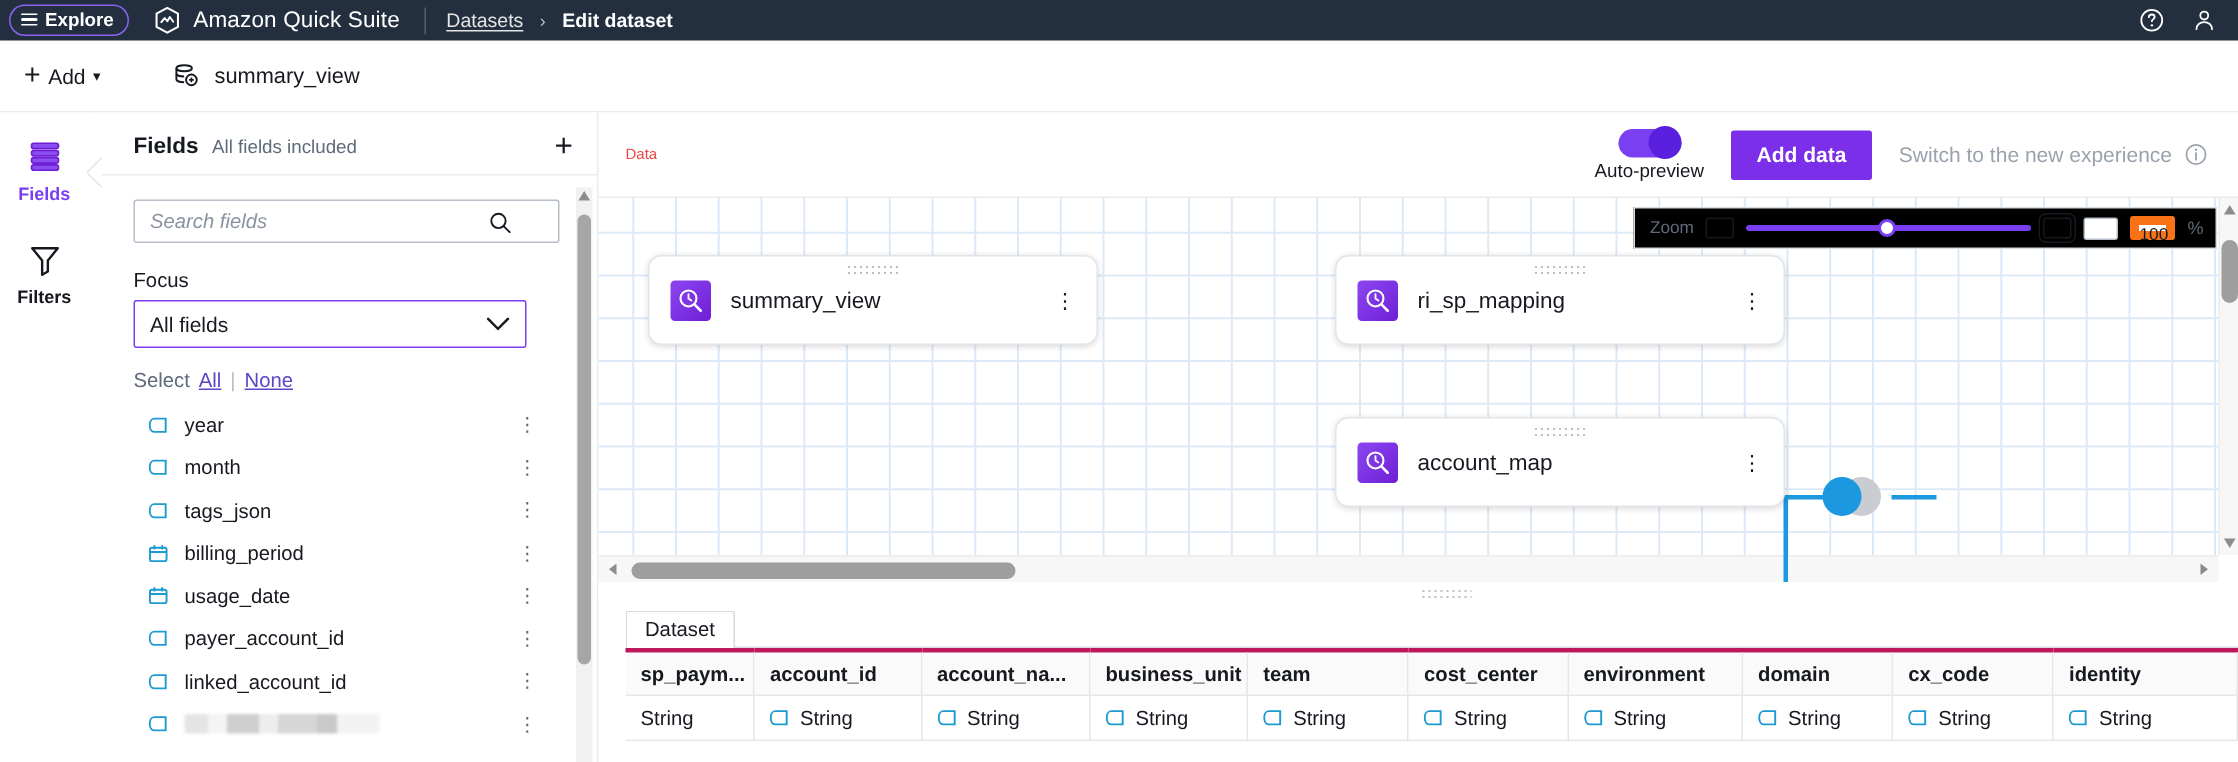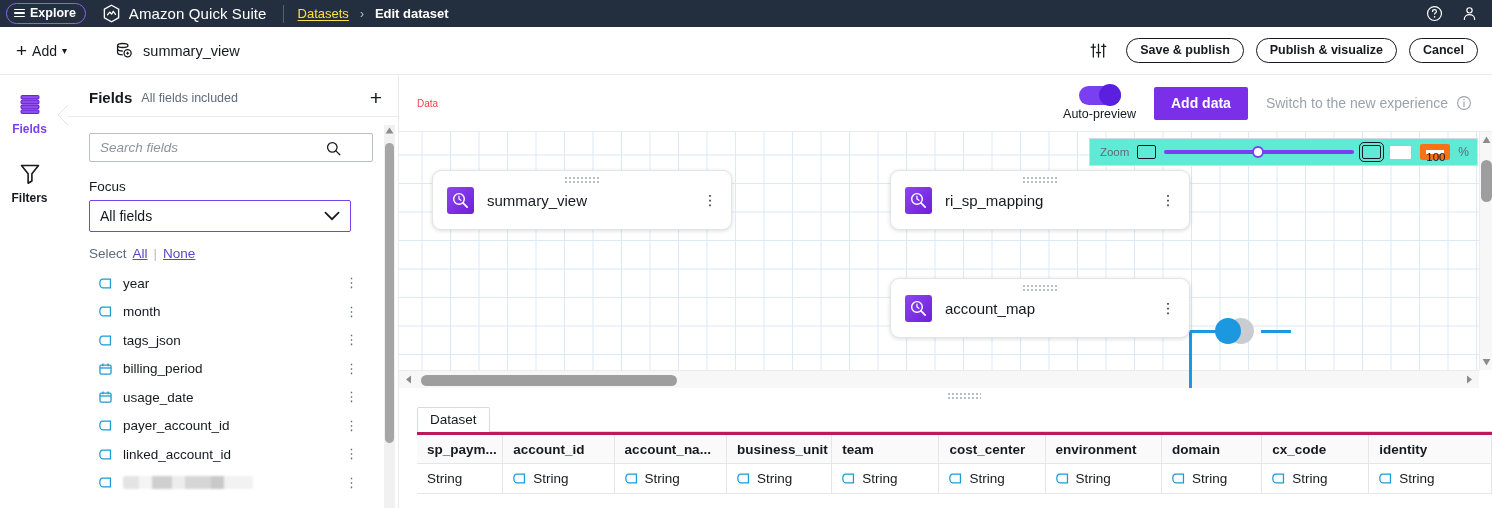--- a/index.html
+++ b/index.html
@@ -34,21 +34,21 @@
   }
   .explore-pill .bars { display:inline-block; width:11px; }
   .explore-pill .bars i { display:block; height:1.4px; background:#fff; margin:2px 0; border-radius:1px;}
   .brand {
     display: flex; align-items: center; gap: 8px;
     margin-left: 16px; font-size: 15px; font-weight: 400; letter-spacing: .1px;
   }
   .brand-logo { width: 19px; height: 19px; display:block; }
   .topdivider { width:1px; height:18px; background:#56606e; margin: 0 14px 0 16px; }
   .crumbs { display:flex; align-items:center; gap:11px; font-size:13px; }
-  .crumb-link { color:#fde047; text-decoration: underline; text-underline-offset: 2px; }
+  .crumb-link { color:#e5e5e5; text-decoration: underline; text-underline-offset: 2px; }
   .crumb-sep { color:#b9c0c8; font-size:12px; }
   .crumb-current { color:#ffffff; font-weight:700; }
   .topright { margin-left:auto; display:flex; align-items:center; gap:18px; padding-right:4px;}
   .topright svg { display:block; }
 
   
   #actionbar {
     height: 48px;
     background: #ffffff;
     border-bottom: 1px solid #e9ebed;
@@ -221,21 +221,21 @@
     background-image:
       linear-gradient(to right, #dce9f7 1px, transparent 1px),
       linear-gradient(to bottom, #dce9f7 1px, transparent 1px);
     background-size: 28.5px 28.5px;
     background-position: -6px -6px;
   }
 
   .zoombar {
     position:absolute; right: 14px; top: 6px;
     height: 28px;
-    background:#5eead4; border:1px solid #d5dbe0;
+    background:#000000; border:1px solid #d5dbe0;
     display:flex; align-items:center; gap:8px;
     padding: 0 8px 0 10px;
     z-index: 6;
   }
   .zoombar .zlabel { font-size:11.5px; color:#5f6b7a; }
   .z-rect-btn { width:19px; height:14px; border:1.6px solid #16191f; border-radius:2px; display:block;}
   .z-rect-btn.sel { outline: 1.6px solid #16191f; outline-offset: 2px; }
   .z-slider { position:relative; width:190px; height:14px; display:flex; align-items:center;}
   .z-slider .trk { width:100%; height:4px; background:#7b3ff2; border-radius:2px;}
   .z-slider .knob2 {
@@ -393,31 +393,20 @@
     <svg width="19" height="19" viewBox="0 0 22 22">
       <ellipse cx="9" cy="5.2" rx="6" ry="2.3" fill="none" stroke="#16191f" stroke-width="1.5"></ellipse>
       <path d="M3 5.2v4.1c0 1.3 2.7 2.3 6 2.3" fill="none" stroke="#16191f" stroke-width="1.5"></path>
       <path d="M3 9.6v4.1c0 1.3 2.7 2.3 6 2.3" fill="none" stroke="#16191f" stroke-width="1.5"></path>
       <circle cx="14.6" cy="14.2" r="4.1" fill="#ffffff" stroke="#16191f" stroke-width="1.5"></circle>
       <path d="M12.8 14.2h3.6M14.6 12.4v3.6" stroke="#16191f" stroke-width="1.3"></path>
     </svg>
     <span>summary_view</span>
   </div>
 
-  <div class="action-right">
-    <span class="icon-btn-plain">
-      <svg width="19" height="19" viewBox="0 0 22 22">
-        <path d="M5 3.5v15M11 3.5v15M17 3.5v15" stroke="#16191f" stroke-width="1.5" stroke-linecap="round"></path>
-        <path d="M2.6 7.2h4.8M8.6 13.4h4.8M14.6 6.2h4.8" stroke="#16191f" stroke-width="1.5" stroke-linecap="round"></path>
-      </svg>
-    </span>
-    <button class="btn">Save &amp; publish</button>
-    <button class="btn">Publish &amp; visualize</button>
-    <button class="btn">Cancel</button>
-  </div>
 </div>
 
 <div id="main">
 
   <div id="rail">
     <div class="rail-item active">
       <svg width="26" height="24" viewBox="0 0 26 24">
         <g fill="#8a4df0" stroke="#6f1fd6" stroke-width="1.1">
           <rect x="4" y="2.5" width="18" height="3.6" rx="1.5"></rect>
           <rect x="4" y="7.3" width="18" height="3.6" rx="1.5"></rect>

